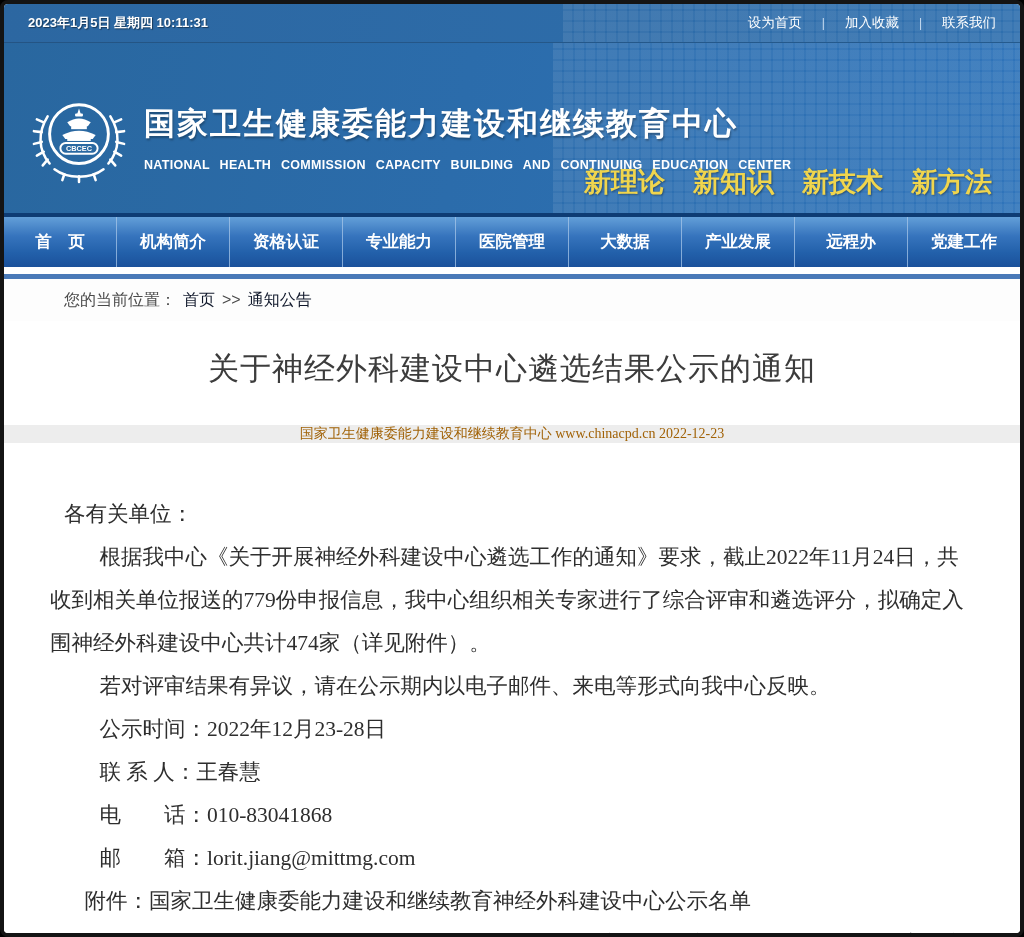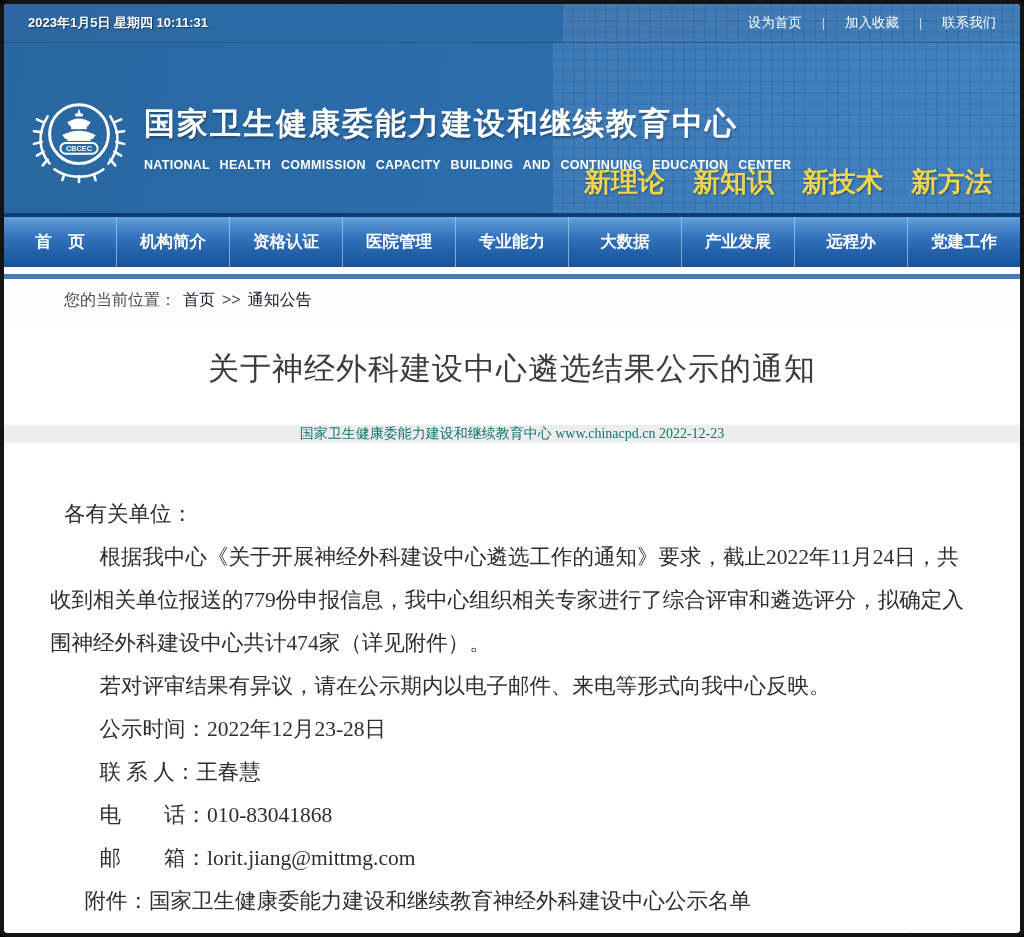--- a/index.html
+++ b/index.html
@@ -49,21 +49,21 @@
   .breadcrumb{height:42px;flex:0 0 auto;display:flex;align-items:center;gap:7px;
               padding-left:60px;font-size:16px;color:#4a4a4a;background:#fdfdfd;}
   .breadcrumb a{color:#0f172a;text-decoration:none;cursor:pointer;}
 
   
   .content{flex:1 1 auto;display:flex;flex-direction:column;background:#fff;overflow:hidden;}
   .article-title{text-align:center;font-size:31px;color:#3c3c3c;font-weight:500;
                  letter-spacing:1px;margin:27px 0 4px;}
   .source-bar{margin-top:31px;height:30px;background:#ededed;
               display:flex;align-items:center;justify-content:center;}
-  .source-bar span{font-size:14px;color:#0f766e;
+  .source-bar span{font-size:14px;color:#a16207;
                    font-family:"Liberation Serif","DejaVu Serif",sans-serif;}
   .body-text{padding:50px 50px 0 46px;font-size:21.5px;color:#2e2e2e;line-height:2.0;
              font-family:"Liberation Serif","DejaVu Serif",sans-serif;}
   .body-text p{margin:0;}
   .salutation{padding-left:14px;}
   .para{text-indent:2.3em;}
   .detail{padding-left:2.3em;}
   .attachment{padding-left:1.6em;}
   .signature{margin-top:auto;text-align:right;padding:0 54px 26px 0;
              font-size:21.5px;color:#2e2e2e;line-height:2.0;
@@ -120,22 +120,22 @@
       <a>新知识</a>
       <a>新技术</a>
       <a>新方法</a>
     </div>
   </div>
 
   <nav class="nav">
     <a>首　页</a>
     <a>机构简介</a>
     <a>资格认证</a>
+    <a>专业能力</a>
     <a>医院管理</a>
-    <a>专业能力</a>
     <a>大数据</a>
     <a>产业发展</a>
     <a>远程办</a>
     <a>党建工作</a>
   </nav>
 
   <div class="subgap"></div>
   <div class="subline"></div>
 
   <div class="breadcrumb">

